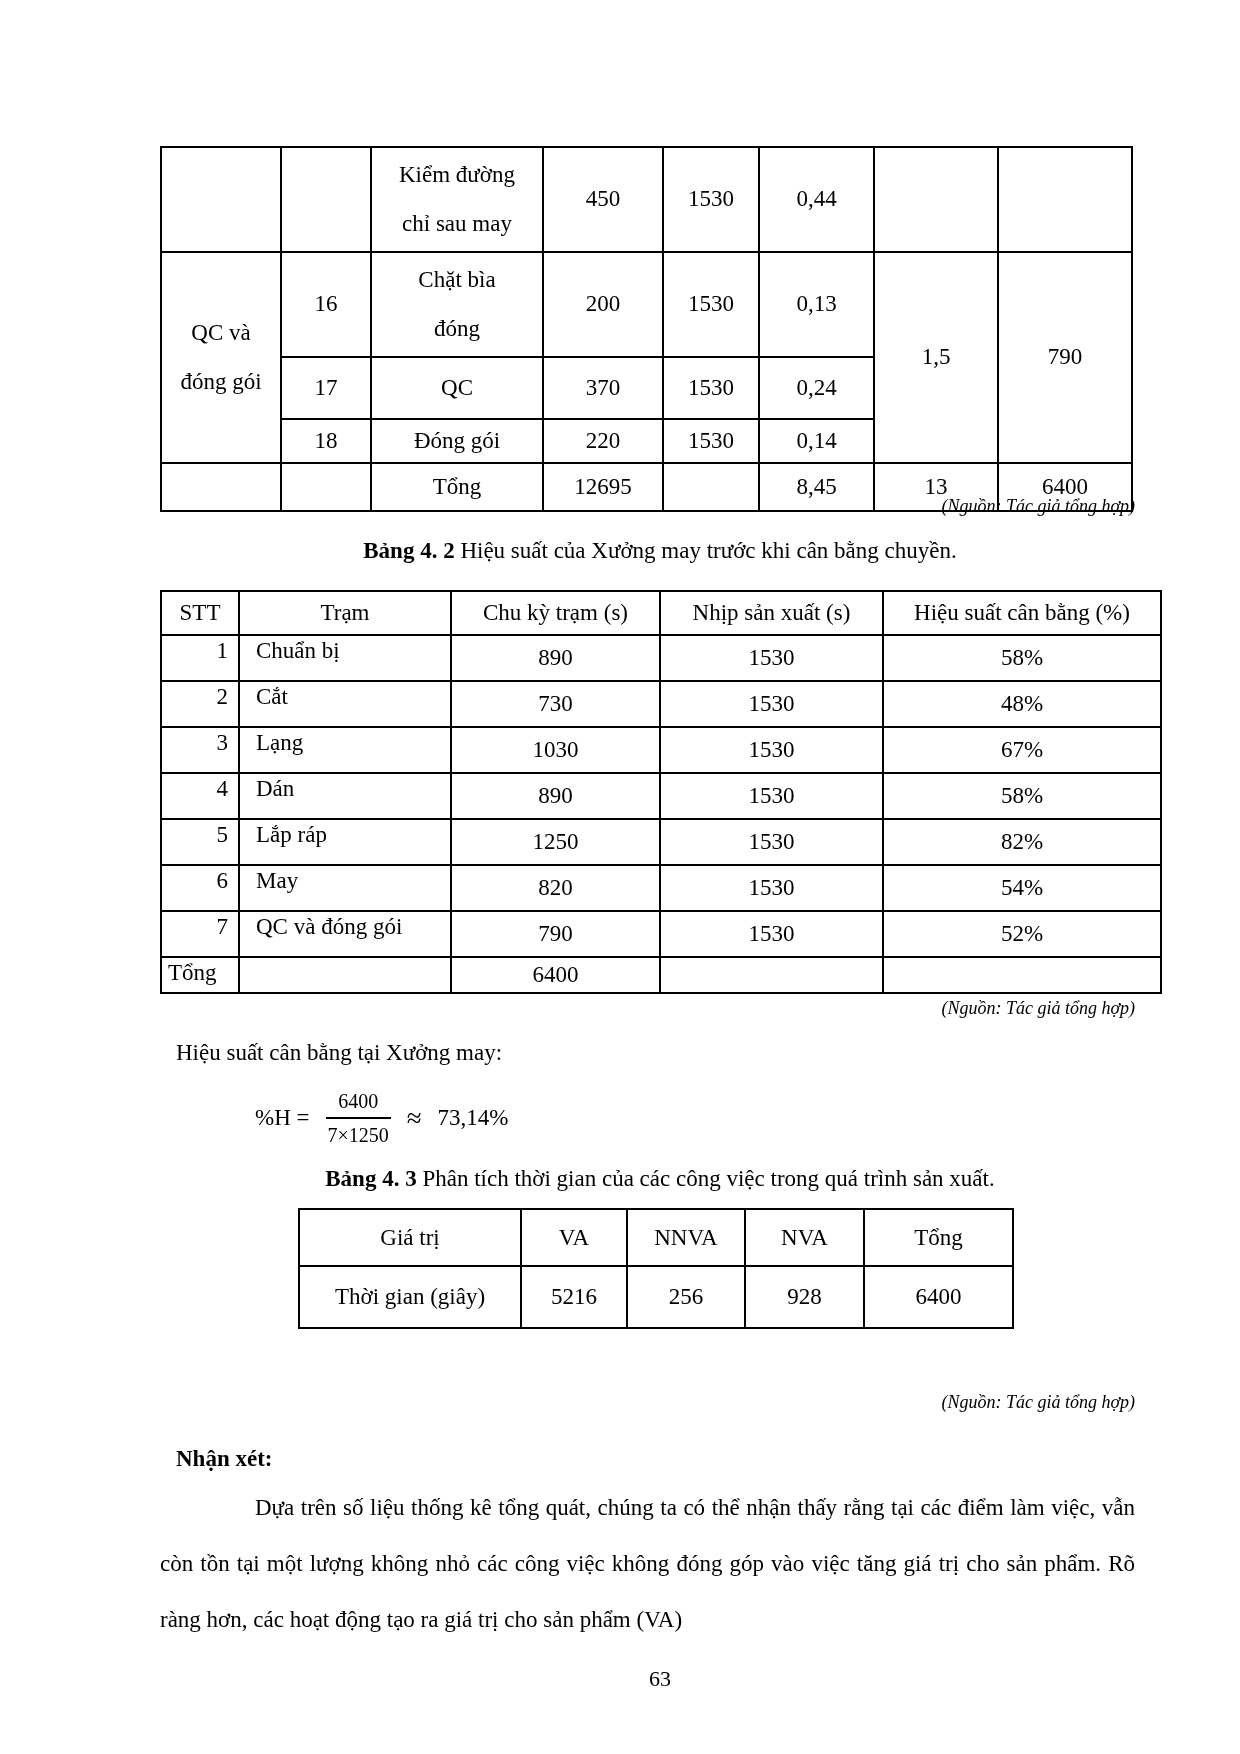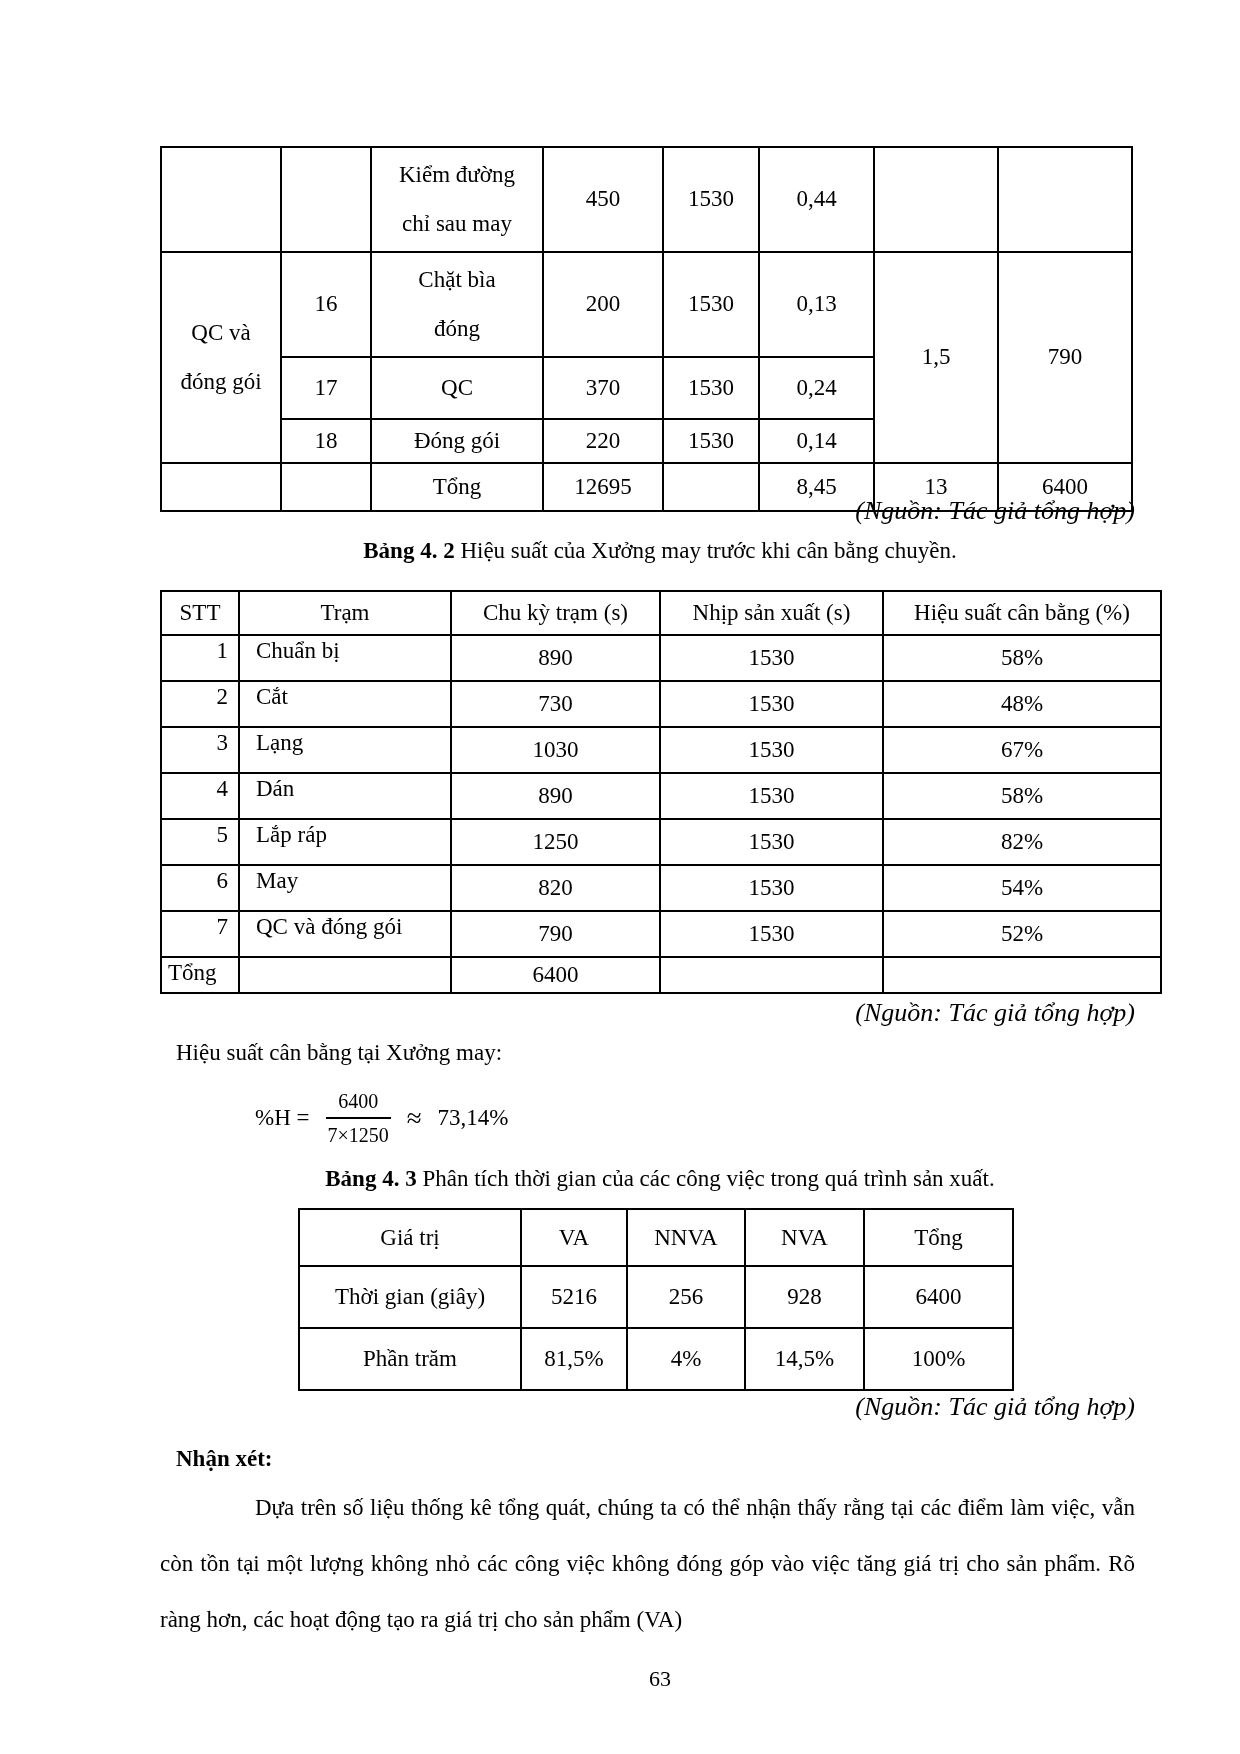--- a/index.html
+++ b/index.html
@@ -33,21 +33,21 @@
   #table2 .tot-label{text-align:left;vertical-align:top;padding-left:6px;}
 
   
   #table3{position:absolute;left:298px;top:1208px;width:714px;}
   #table3 td{text-align:center;vertical-align:middle;}
   .t3-head{height:57px;}
   .t3-row{height:62px;}
 
   
   .src-note{
-    position:absolute;right:105px;font-style:italic;font-size:26px;white-space:nowrap;
+    position:absolute;right:105px;font-style:italic;font-size:18px;white-space:nowrap;
   }
   #note1{top:496px;}
   #note2{top:998px;}
   #note3{top:1392px;}
 
   .caption{
     position:absolute;left:160px;width:1000px;text-align:center;font-size:23px;white-space:nowrap;
   }
   #caption2{top:538px;}
   #caption3{top:1166px;}
@@ -246,27 +246,20 @@
       <td>NVA</td>
       <td>Tổng</td>
     </tr>
     <tr class="t3-row">
       <td>Thời gian (giây)</td>
       <td>5216</td>
       <td>256</td>
       <td>928</td>
       <td>6400</td>
     </tr>
-    <tr class="t3-row">
-      <td>Phần trăm</td>
-      <td>81,5%</td>
-      <td>4%</td>
-      <td>14,5%</td>
-      <td>100%</td>
-    </tr>
   </tbody>
     </table>
 
   <div id="note3" class="src-note">(Nguồn: Tác giả tổng hợp)</div>
 
   <div id="remark-heading">Nhận xét:</div>
   <div id="remark-paragraph">Dựa trên số liệu thống kê tổng quát, chúng ta có thể nhận thấy rằng tại các điểm làm việc, vẫn còn tồn tại một lượng không nhỏ các công việc không đóng góp vào việc tăng giá trị cho sản phẩm. Rõ ràng hơn, các hoạt động tạo ra giá trị cho sản phẩm (VA)</div>
 
   <div id="page-number">63</div>
 

